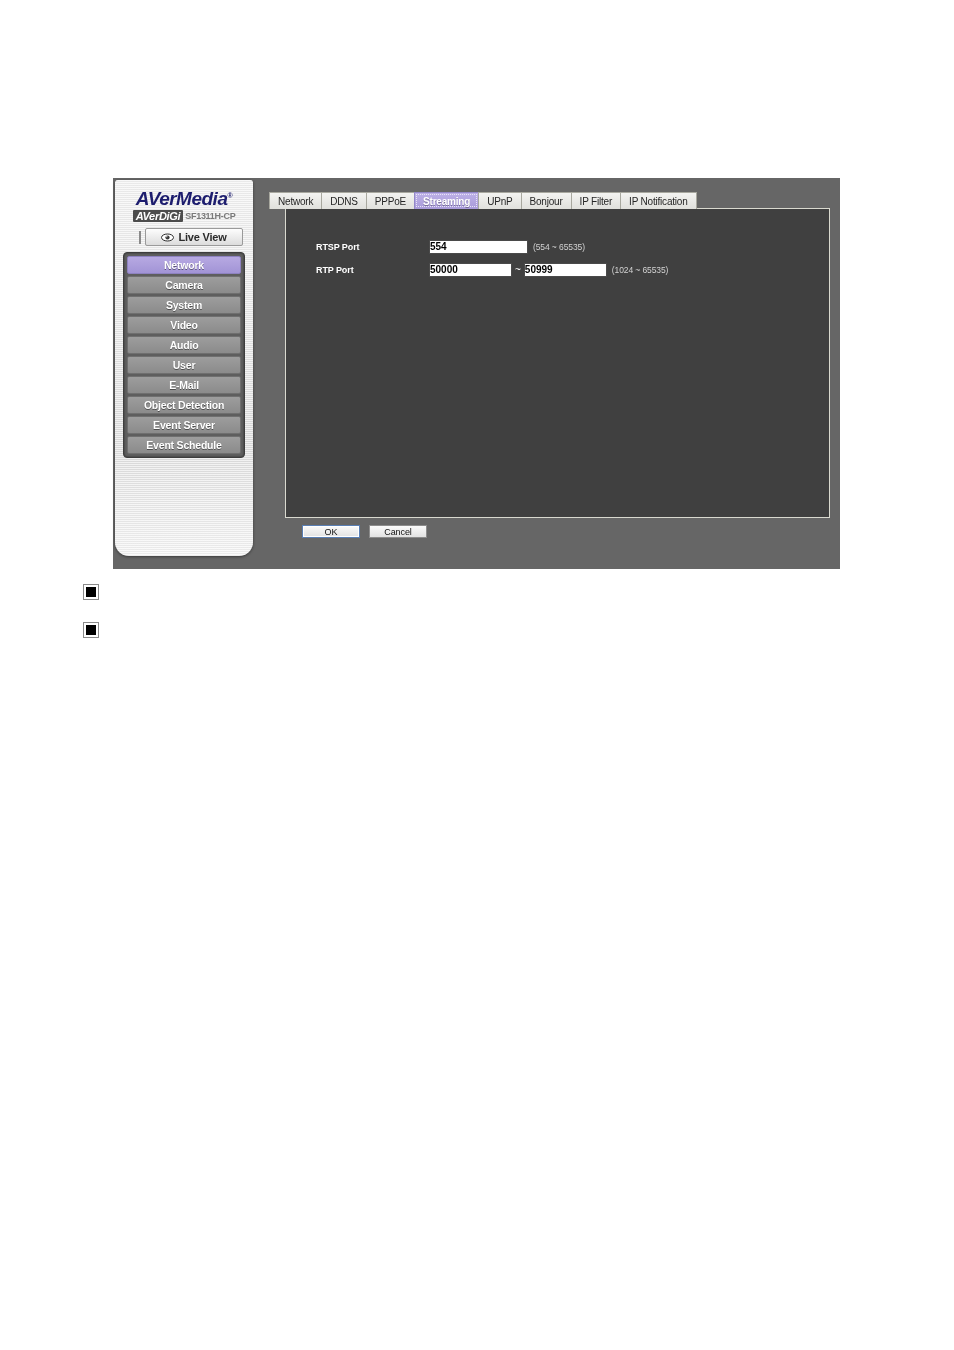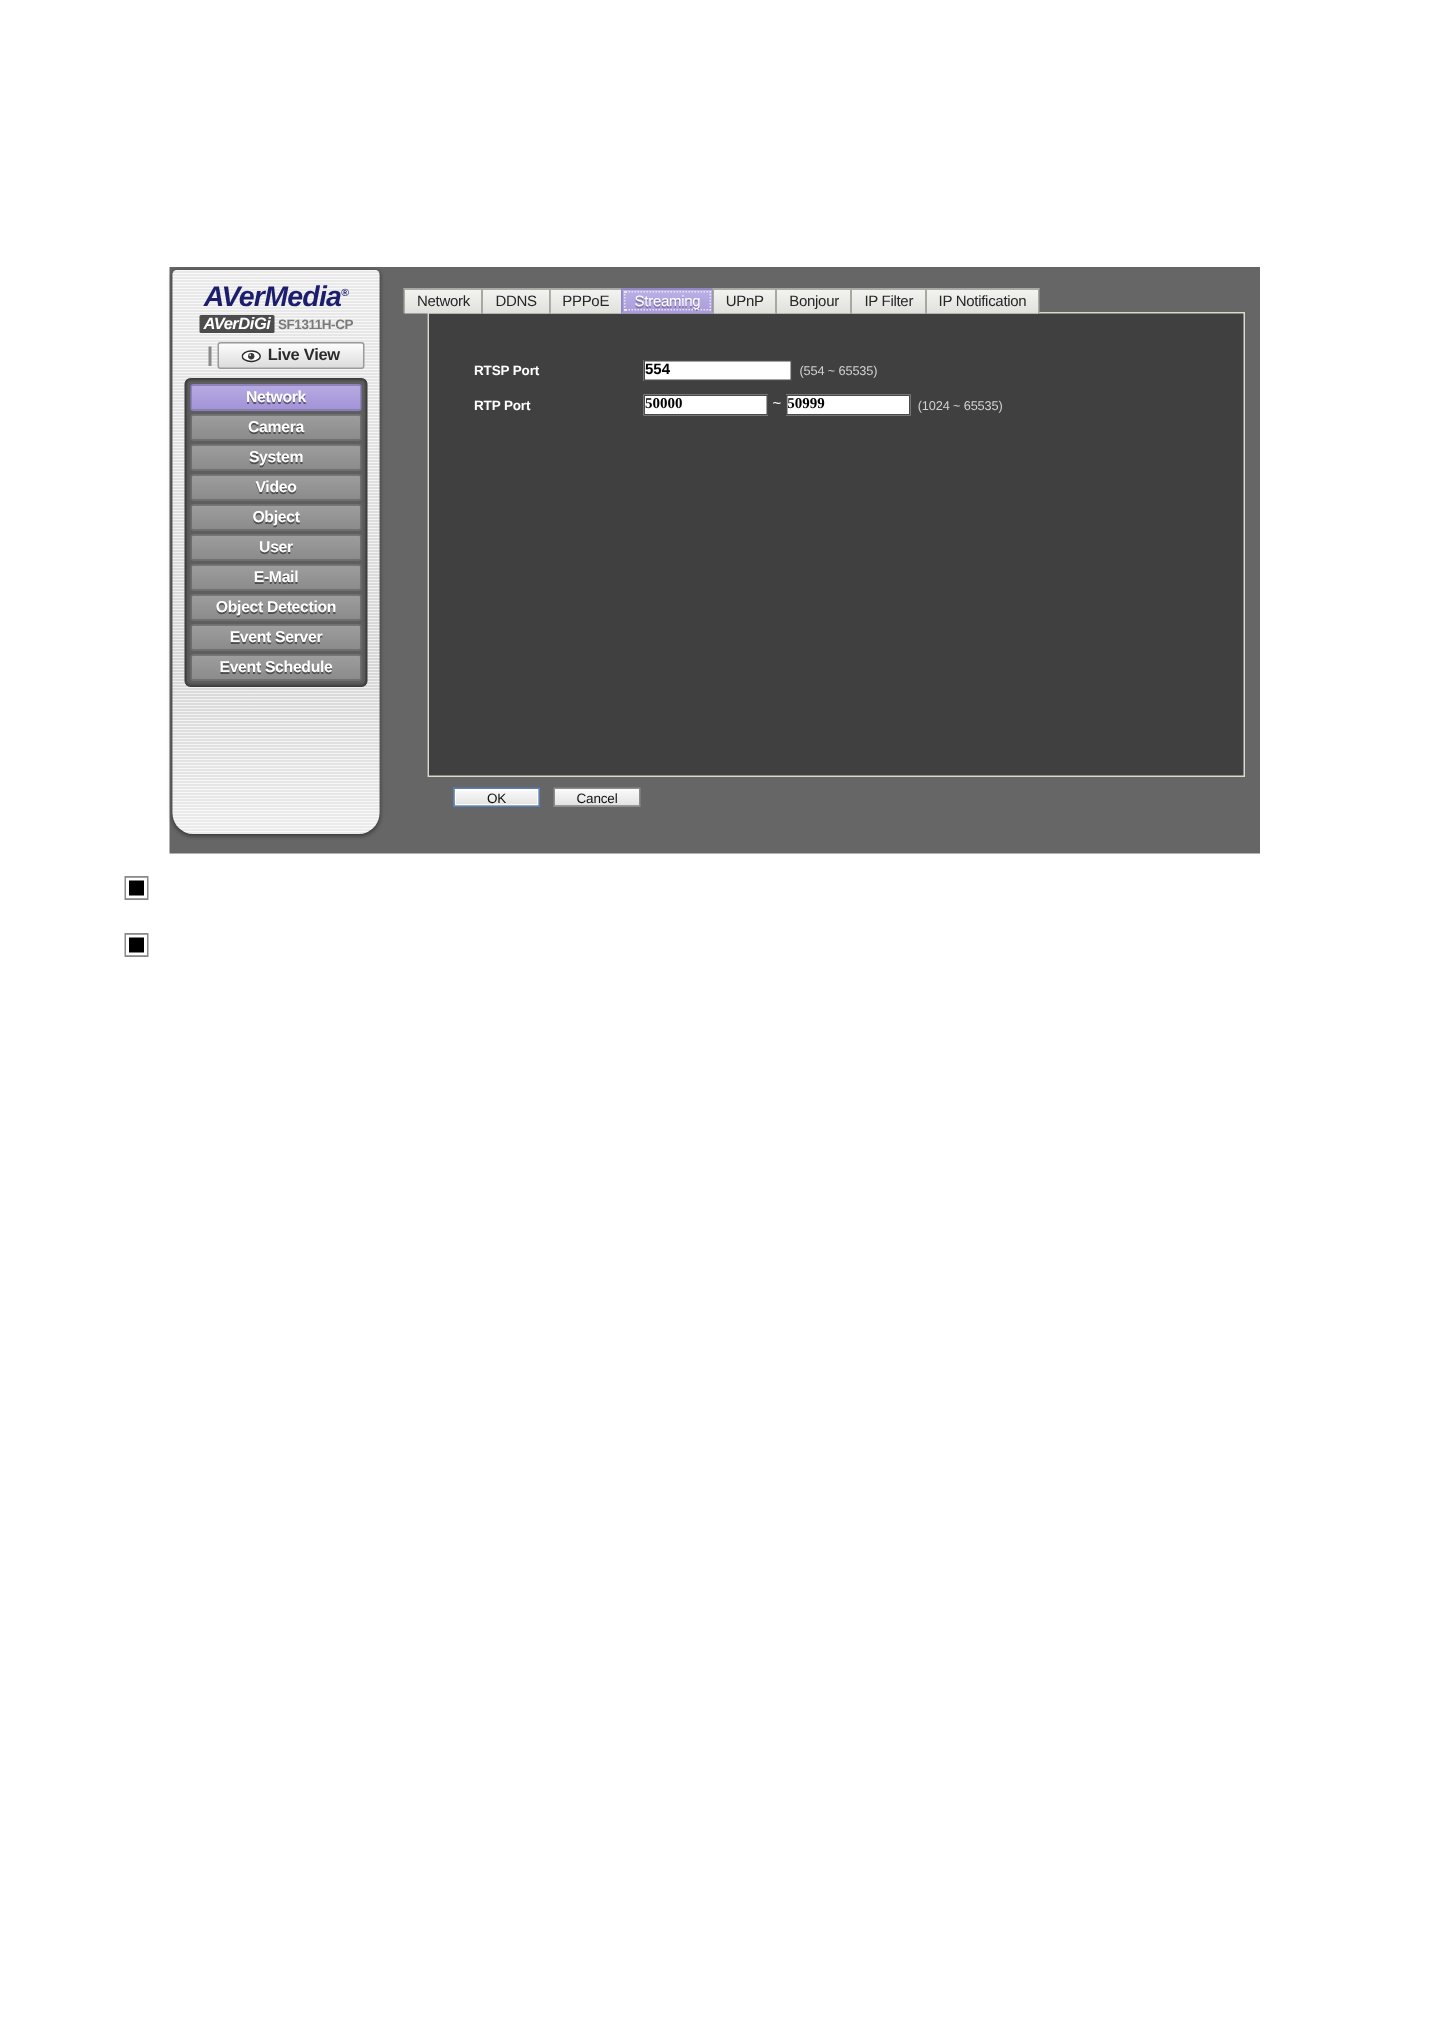--- a/index.html
+++ b/index.html
@@ -205,21 +205,21 @@
     color:#262626;
     letter-spacing:-0.2px;
     cursor:pointer;
     box-sizing:border-box;
   }
   .tab.active{
     background: linear-gradient(to bottom,#bcb0e6,#a99bda);
     border:1px solid #9287c9;
     border-bottom:none;
     color:#ffffff;
-    font-weight:normal;
+    font-weight:bold;
     outline:1px dotted #e9e4f8;
     outline-offset:-3px;
     text-shadow:0 1px 0 rgba(0,0,0,.3);
   }
 
   
   #content-panel{
     position:absolute;
     left:26px;
     top:28px;
@@ -257,21 +257,21 @@
     box-sizing:border-box;
     font-family:"Liberation Sans", sans-serif;
     font-size:10px;
     font-weight:bold;
     color:#000000;
     padding:0 0;
     line-height:12px;
     outline:none;
   }
   .w-rtsp{ width:99px; }
-  .w-rtp{ width:83px;font-family:Liberation Serif, serif; }
+  .w-rtp{ width:83px; }
   .range-dash{
     color:#ffffff;
     font-size:10px;
     margin:0 3px;
     line-height:12px;
   }
   .hint{
     font-size:8.5px;
     color:#d2d2d2;
     margin-left:5px;
@@ -354,21 +354,21 @@
       <div class="menu-item">
           <span>Camera</span>
         </div>
       <div class="menu-item">
           <span>System</span>
         </div>
       <div class="menu-item">
           <span>Video</span>
         </div>
       <div class="menu-item">
-          <span>Object</span>
+          <span>Audio</span>
         </div>
       <div class="menu-item">
           <span>User</span>
         </div>
       <div class="menu-item">
           <span>E-Mail</span>
         </div>
       <div class="menu-item">
           <span>Object Detection</span>
         </div>

